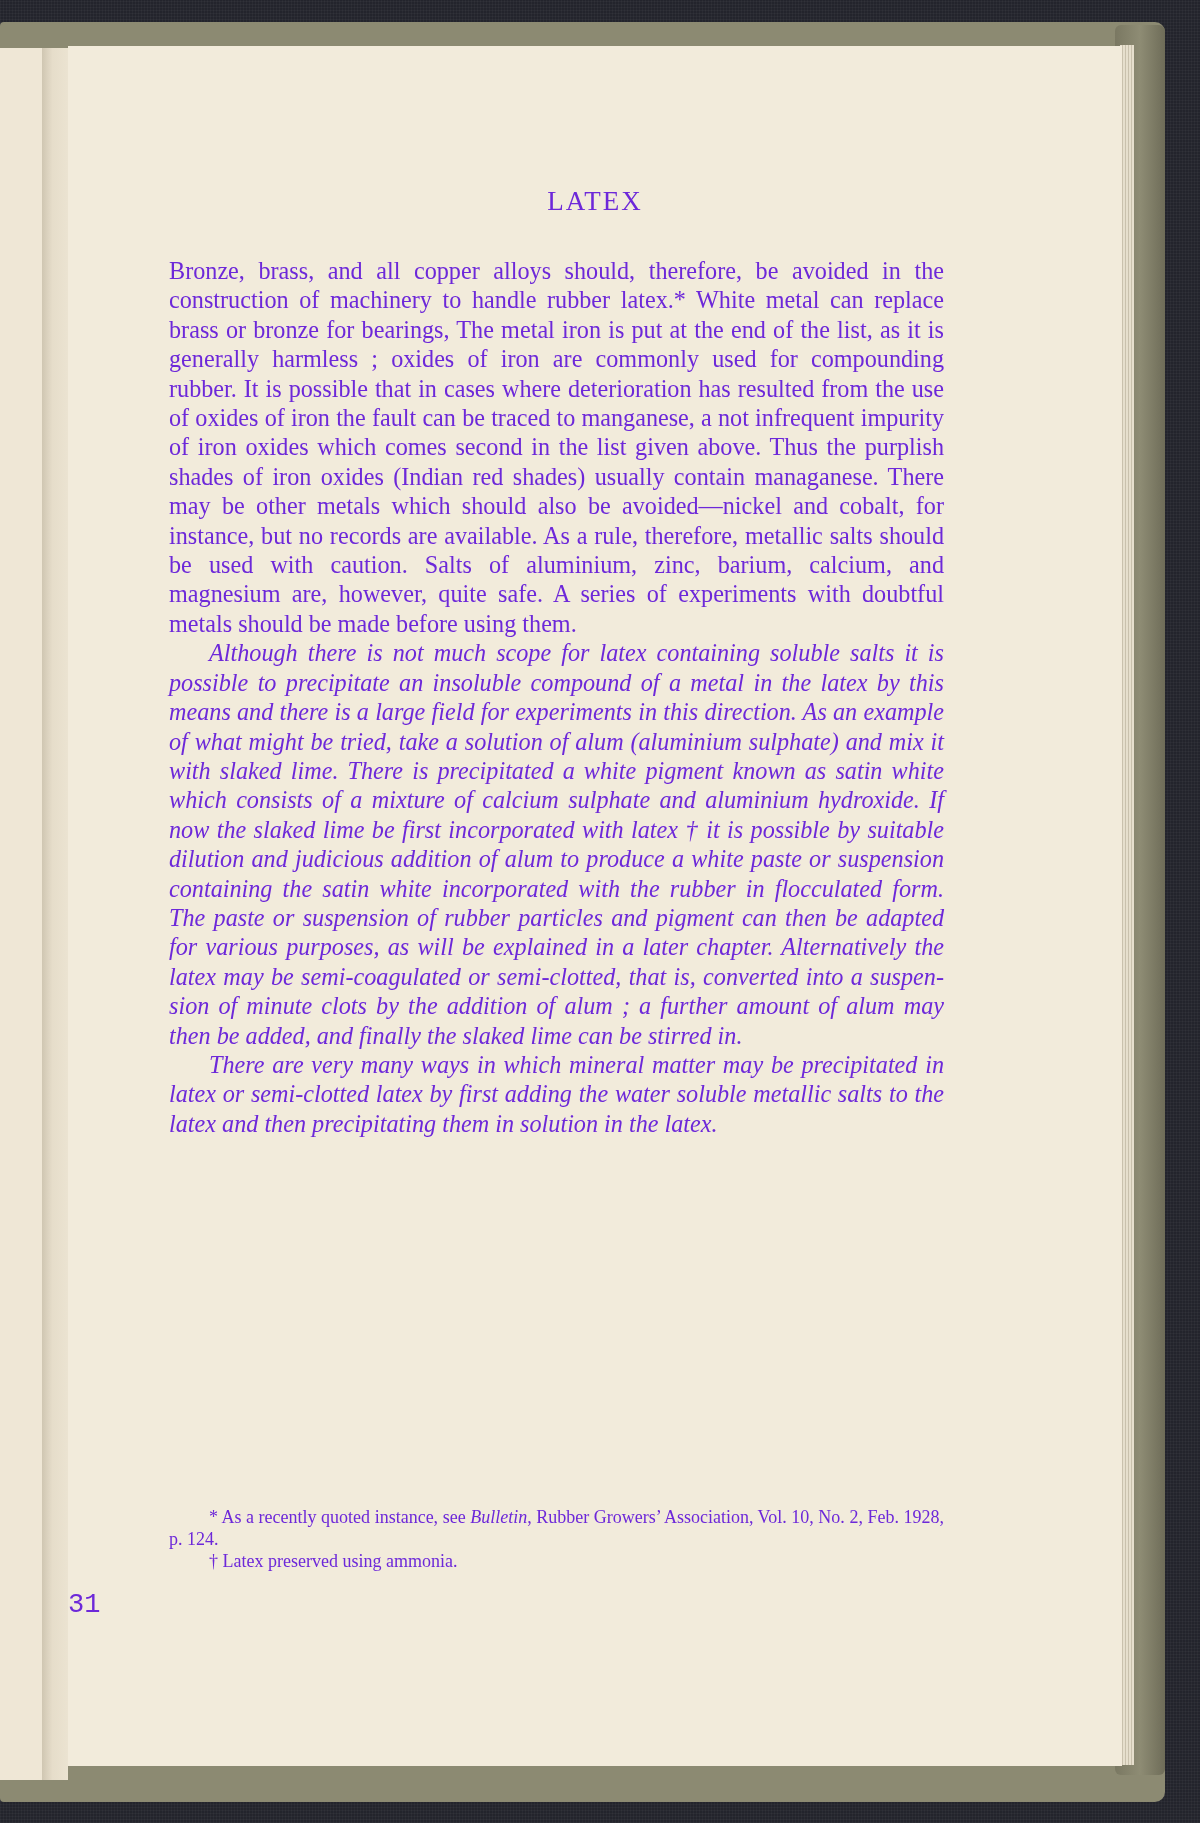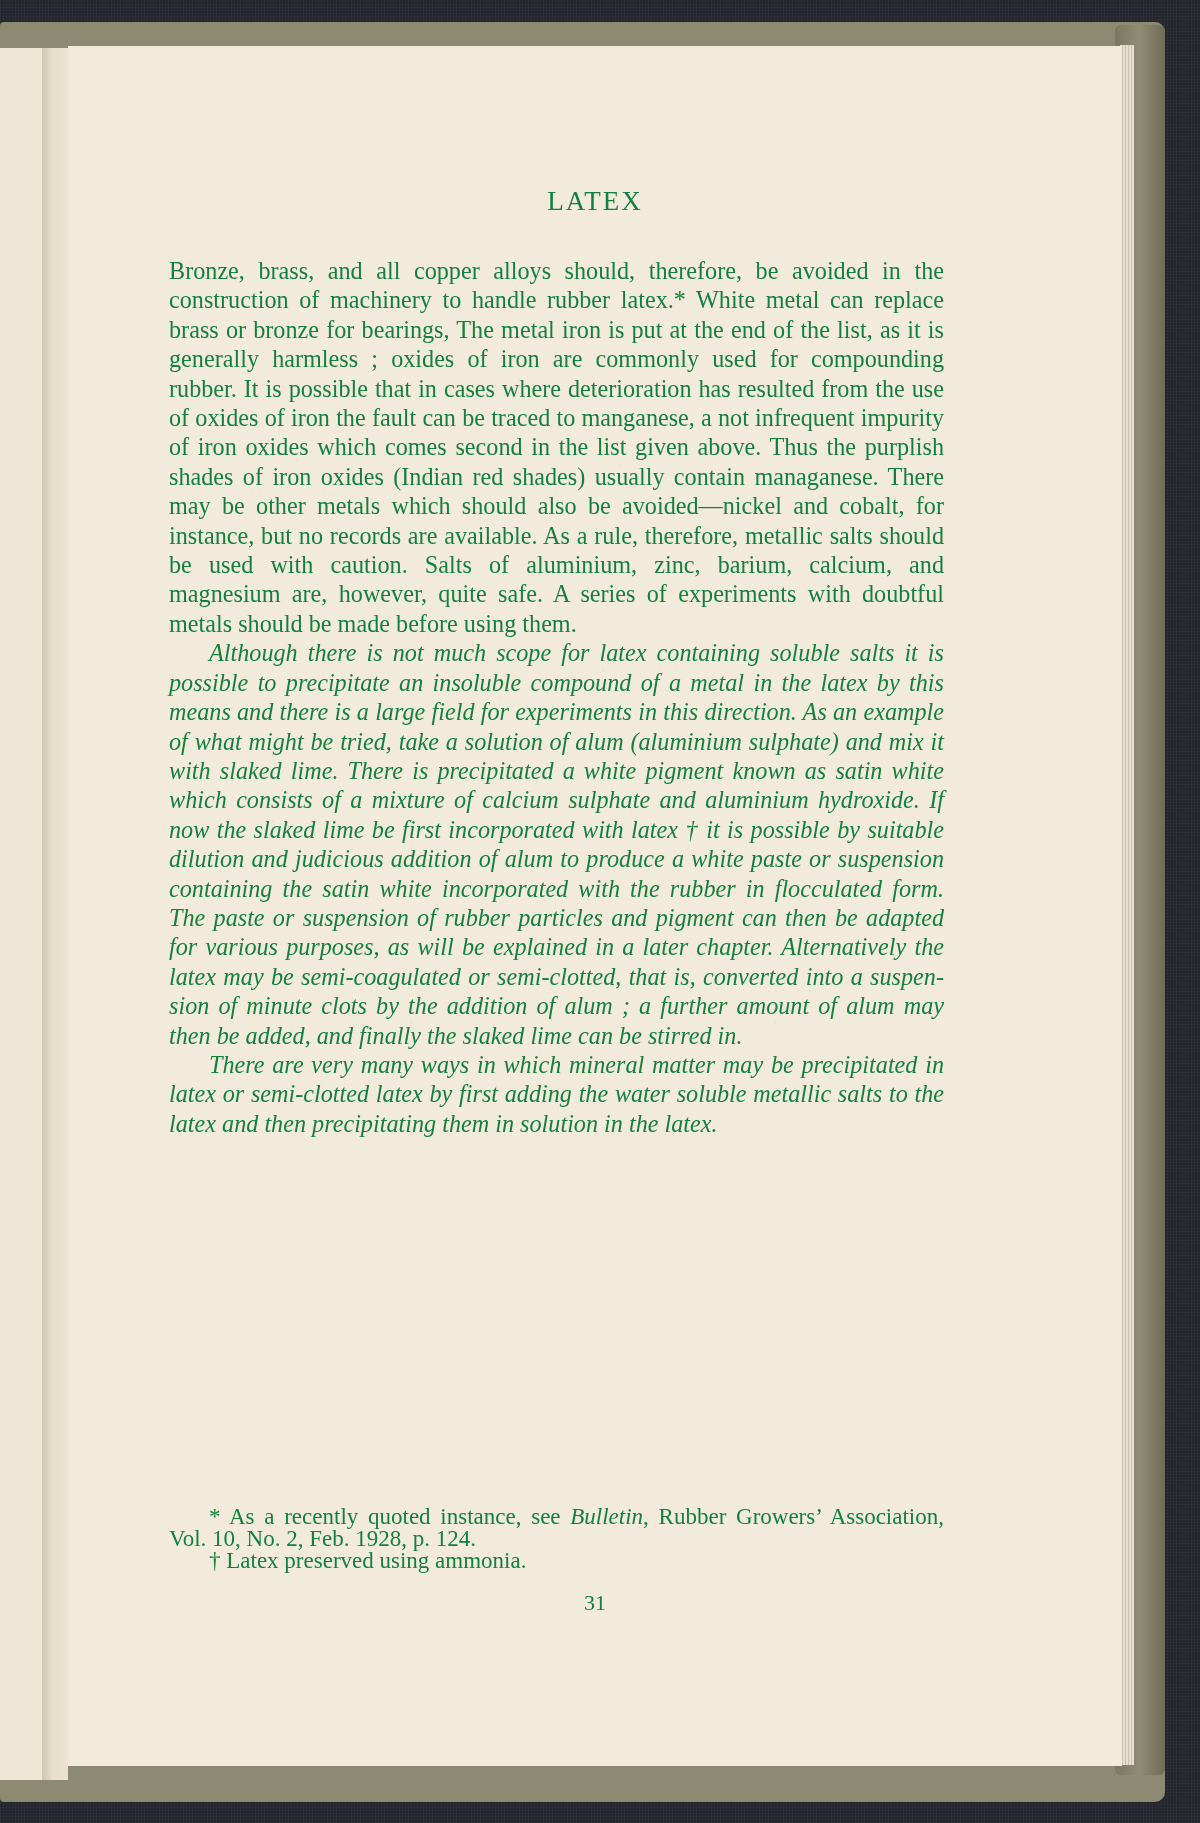--- a/index.html
+++ b/index.html
@@ -27,41 +27,41 @@
     position: absolute; left: 42px; top: 48px; width: 26px; height: 1732px;
     background: linear-gradient(90deg, #cfc6b2 0%, #e6ddca 40%, #ebe3d1 100%);
   }
   .page-edges {
     position: absolute; left: 1120px; top: 45px; width: 14px; height: 1720px;
     background: repeating-linear-gradient(90deg, #e6dfcd 0 2px, #c9c1ad 2px 3px);
   }
   .page {
     position: absolute; left: 68px; top: 46px; width: 1054px; height: 1720px;
     background: #f2ebdb;
-    color: #15803d;
+    color: #6d28d9;
   }
   .running-head {
     position: absolute; left: 0; right: 0; top: 140px;
     text-align: center; font-size: 27px; letter-spacing: 2px;
   }
   .body-text {
     position: absolute; left: 101px; top: 197px; width: 775px;
     font-size: 24.2px; line-height: 29.4px; text-align: justify; margin-top: 13px;
   }
   .body-text p { margin: 0; }
   .body-text p.indent { text-indent: 40px; font-style: italic; }
   .footnotes {
     position: absolute; left: 101px; top: 1460px; width: 775px;
-    font-size: 23px; line-height: 22px; text-align: justify;
+    font-size: 18px; line-height: 22px; text-align: justify;
   }
   .footnotes p { margin: 0; }
   .footnotes p.indent { text-indent: 40px; }
   .page-number {
     position: absolute; left: 0; right: 0; top: 1544px;
-    text-align: center; font-size: 22px;
+    font-size: 27px; font-family: Liberation Mono, monospace;
   }
   em { font-style: italic; }
 </style>
 </head>
 <body>
 
 <div class="cover"></div>
 <div class="cover-right"></div>
 <div class="left-page"></div>
 <div class="gutter"></div>

